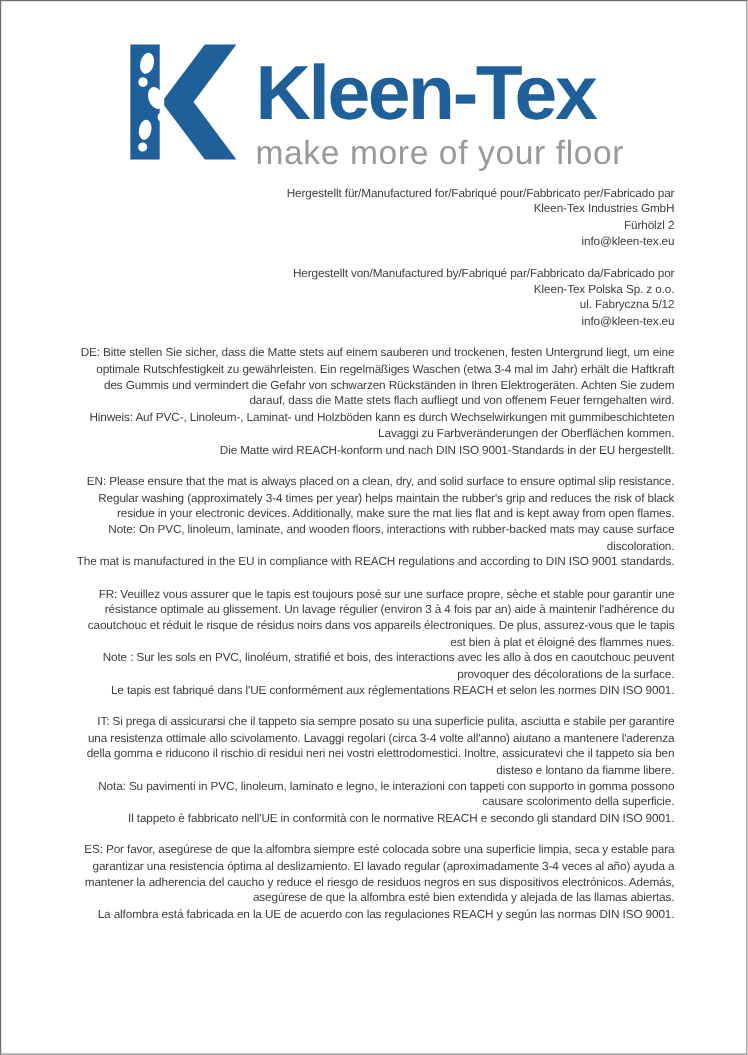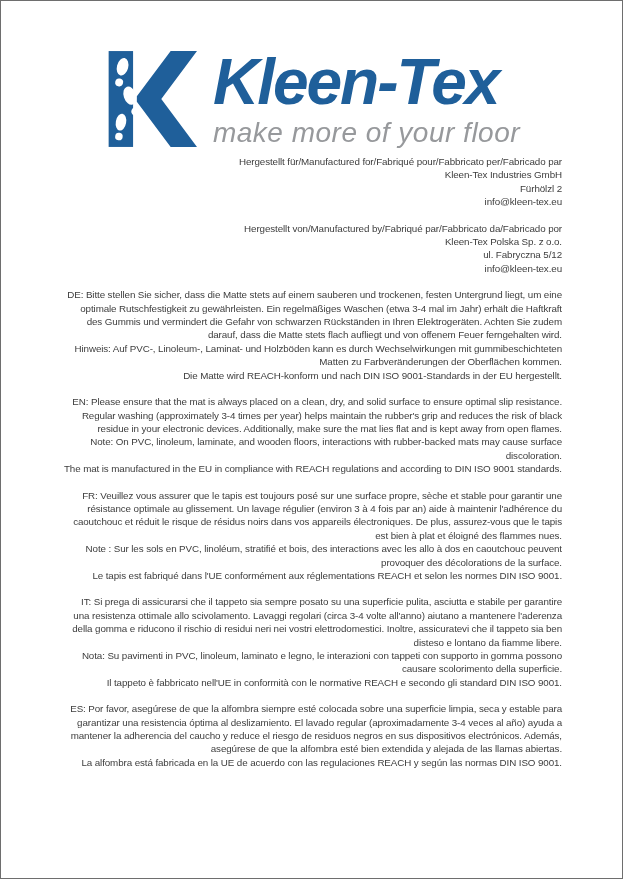--- a/index.html
+++ b/index.html
@@ -9,25 +9,24 @@
     box-sizing:border-box;
     border:1px solid #6e6e6e;
     background:#ffffff;
     overflow:hidden;
     font-family:"Liberation Sans", sans-serif;
     color:#3d3d3d;
   }
   .logo{
     display:flex;
     justify-content:center;
-    align-items:flex-end;
+    align-items:flex-start;
     gap:16px;
     margin-top:32px;
     height:116px;
-    font-style:italic;
   }
   .logo-mark{flex:0 0 auto;margin-top:2px;}
   .logo-text{display:flex;flex-direction:column;margin-top:12px;}
   .brand{
     font-size:64px;
     font-weight:bold;
     letter-spacing:-2px;
     line-height:1.0;
     color:#1f5f9a;
   }
@@ -89,21 +88,21 @@
 
     <div class="block">
       <div>Hergestellt von/Manufactured by/Fabriqué par/Fabbricato da/Fabricado por</div>
       <div class="bold">Kleen-Tex Polska Sp. z o.o.</div>
       <div class="bold">ul. Fabryczna 5/12</div>
       <div class="bold">info@kleen-tex.eu</div>
     </div>
 
     <div class="block">
       <div>DE: Bitte stellen Sie sicher, dass die Matte stets auf einem sauberen und trockenen, festen Untergrund liegt, um eine optimale Rutschfestigkeit zu gewährleisten. Ein regelmäßiges Waschen (etwa 3-4 mal im Jahr) erhält die Haftkraft des Gummis und vermindert die Gefahr von schwarzen Rückständen in Ihren Elektrogeräten. Achten Sie zudem darauf, dass die Matte stets flach aufliegt und von offenem Feuer ferngehalten wird.</div>
-      <div>Hinweis: Auf PVC-, Linoleum-, Laminat- und Holzböden kann es durch Wechselwirkungen mit gummibeschichteten Matten zu Farbveränderungen der Oberflächen kommen.</div>
+      <div>Hinweis: Auf PVC-, Linoleum-, Laminat- und Holzböden kann es durch Wechselwirkungen mit gummibeschichteten Lavaggi zu Farbveränderungen der Oberflächen kommen.</div>
       <div>Die Matte wird REACH-konform und nach DIN ISO 9001-Standards in der EU hergestellt.</div>
     </div>
 
     <div class="block">
       <div>EN: Please ensure that the mat is always placed on a clean, dry, and solid surface to ensure optimal slip resistance. Regular washing (approximately 3-4 times per year) helps maintain the rubber's grip and reduces the risk of black residue in your electronic devices. Additionally, make sure the mat lies flat and is kept away from open flames.</div>
       <div>Note: On PVC, linoleum, laminate, and wooden floors, interactions with rubber-backed mats may cause surface discoloration.</div>
       <div>The mat is manufactured in the EU in compliance with REACH regulations and according to DIN ISO 9001 standards.</div>
     </div>
 
     <div class="block">

